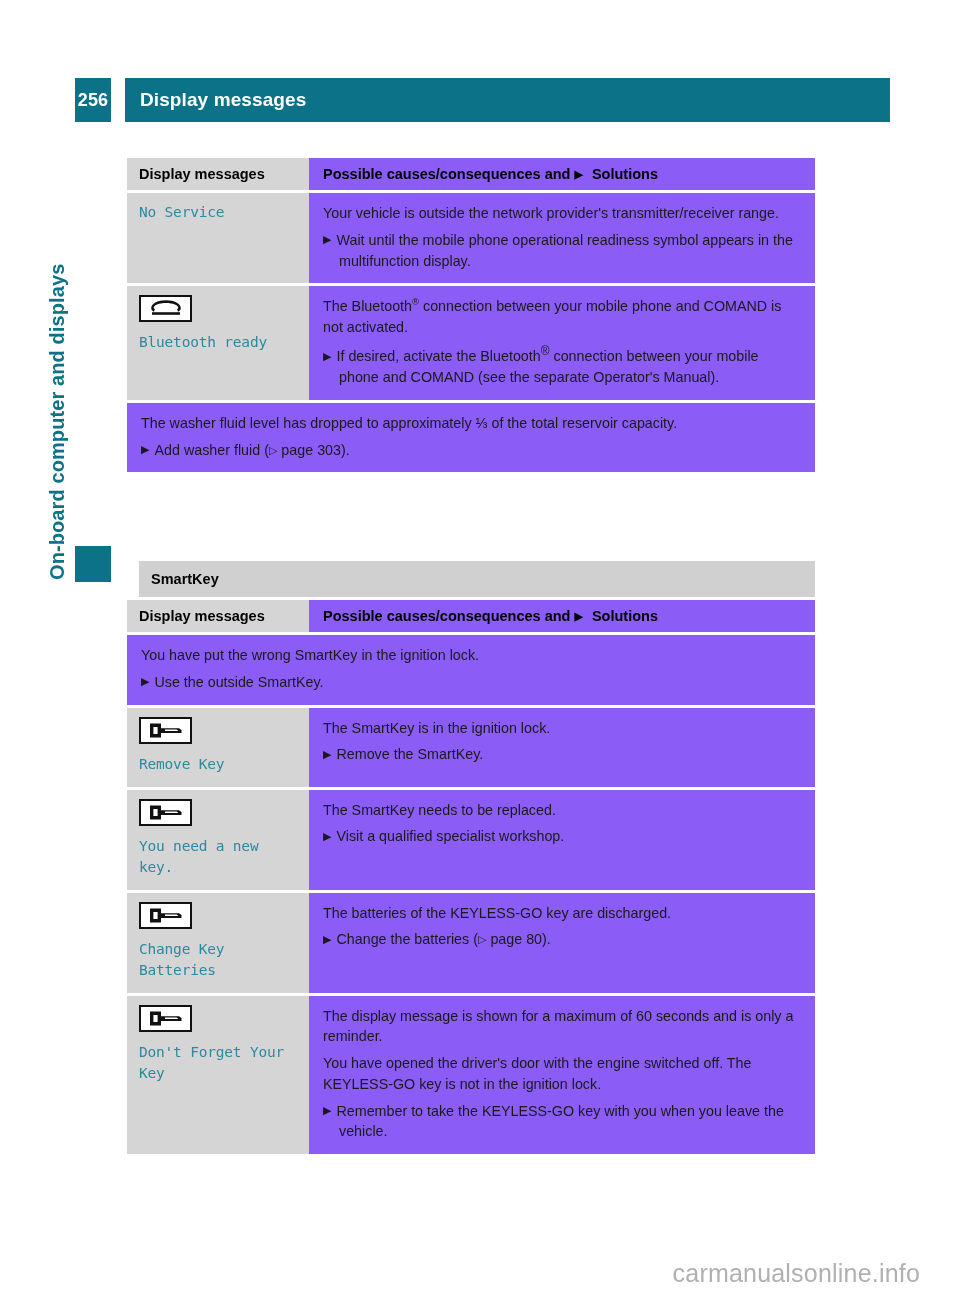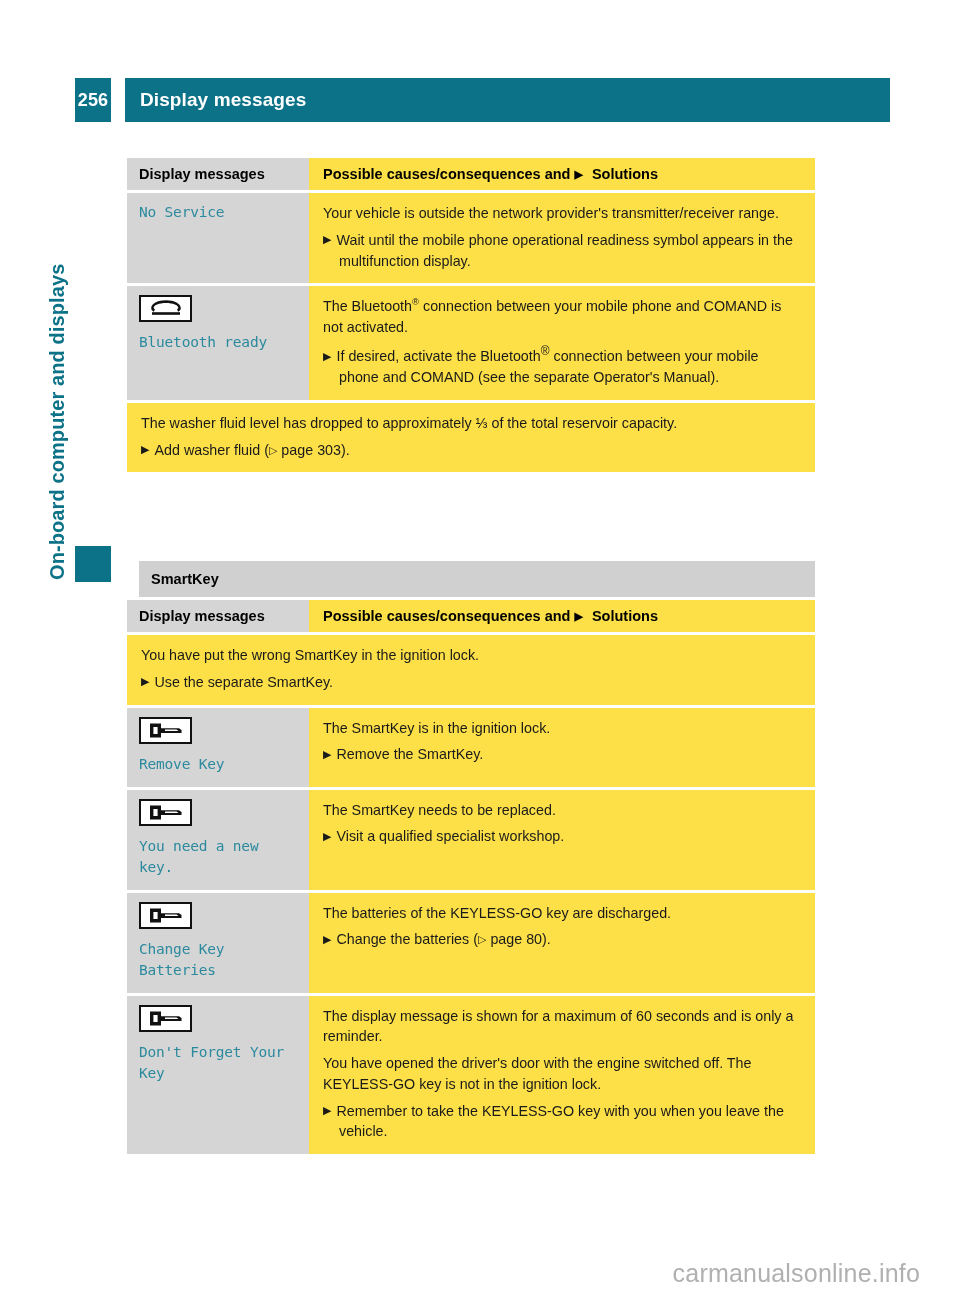--- a/index.html
+++ b/index.html
@@ -107,21 +107,21 @@
 
   .cell-left {
     width: 182px;
     flex: 0 0 182px;
     background: #d5d5d5;
     padding: 9px 12px 12px 12px;
     box-sizing: border-box;
   }
   .cell-right {
     flex: 1 1 auto;
-    background: #fde047;
+    background: #8b5cf6;
     padding: 10px 14px 12px 14px;
     box-sizing: border-box;
   }
   .row-head .cell-left,
   .row-head .cell-right {
     padding-top: 7px;
     padding-bottom: 7px;
   }
   .head-text {
     font-size: 14.5px;
@@ -282,21 +282,21 @@
       <div class="head-text">Display messages</div>
     </div>
     <div class="cell-right">
       <div class="head-text"><span>Possible causes/consequences and</span> <span class="bullet">▶</span> <span>Solutions</span></div>
     </div>
   </div>
 
   <div class="row">
     <div class="cell-right">
       <p class="para">You have put the wrong SmartKey in the ignition lock.</p>
-      <p class="step"><span class="bullet">▶</span><span class="step-body">Use the separate SmartKey.</span></p>
+      <p class="step"><span class="bullet">▶</span><span class="step-body">Use the outside SmartKey.</span></p>
     </div>
   </div>
 
   <div class="row">
     <div class="cell-left">
       <div class="icon-box">
         <svg width="36" height="17" viewBox="0 0 36 17">
           <rect x="2" y="1.5" width="11" height="14" fill="#111111"></rect>
           <rect x="5.4" y="5" width="4.2" height="7" fill="#ffffff"></rect>
           <path d="M13 6.2 L31 6.2 L33.5 8.0 L33.5 11 L13 11 Z" fill="#111111"></path>

